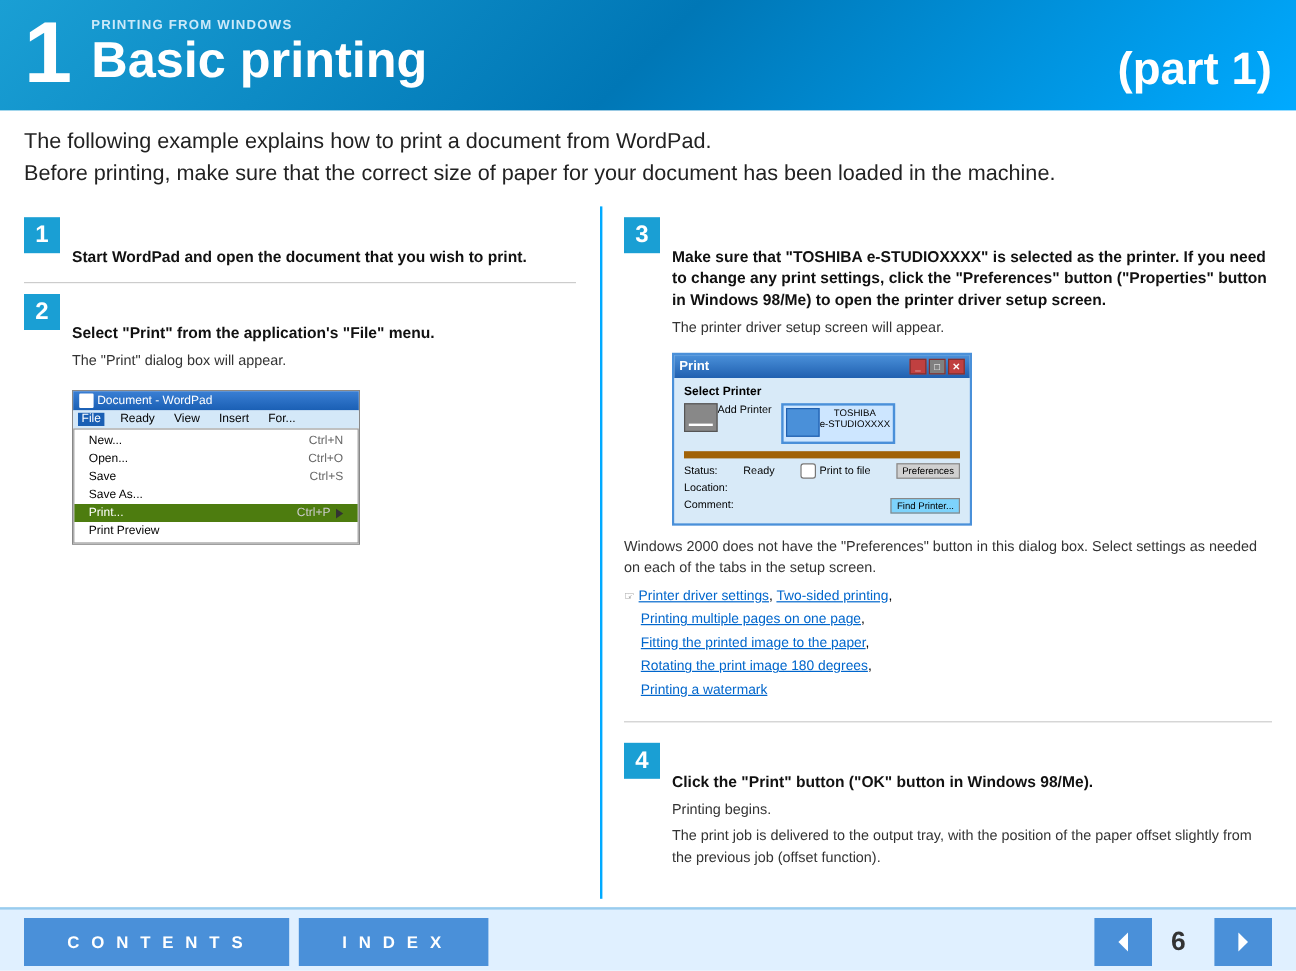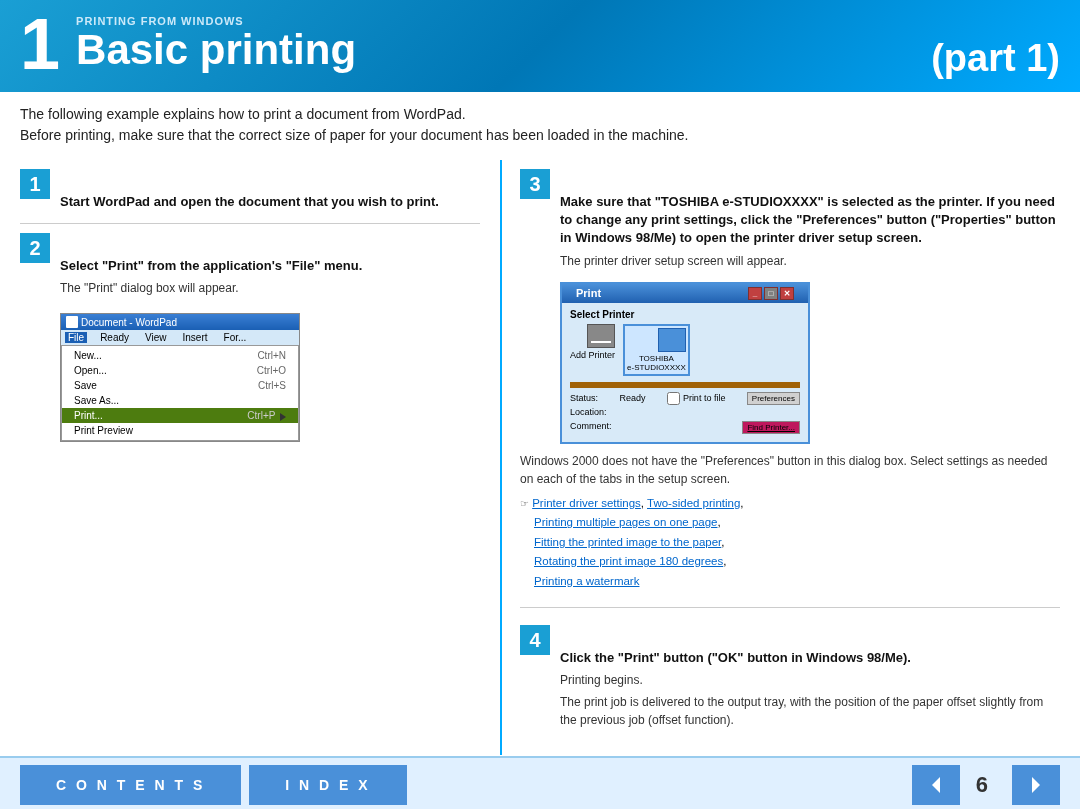--- a/index.html
+++ b/index.html
@@ -53,21 +53,21 @@
 
     
     .main {
       padding: 12px 20px;
       display: flex;
       flex-direction: column;
       height: calc(809px - 90px - 55px);
     }
 
     .intro-text {
-      font-size: 14px;
+      font-size: 18px;
       color: #222;
       margin-bottom: 14px;
       line-height: 1.5;
     }
 
     
     .columns {
       display: flex;
       gap: 20px;
       flex: 1;
@@ -211,21 +211,21 @@
     .print-dialog {
       margin: 8px 0 8px 40px;
       border: 2px solid #4a90d9;
       width: 250px;
       background: #d4e8f8;
       font-size: 10px;
     }
     .pd-titlebar {
       background: linear-gradient(to bottom, #4a90d9, #2060b0);
       color: #fff;
-      padding: 3px 14px;
+      padding: 3px 4px;
       font-size: 11px;
       font-weight: bold;
       display: flex;
       align-items: center;
       justify-content: space-between;
     }
     .pd-close-btns {
       display: flex;
       gap: 2px;
     }
@@ -251,22 +251,21 @@
       color: #000;
     }
     .pd-printers {
       display: flex;
       gap: 8px;
       align-items: flex-start;
       margin-bottom: 6px;
     }
     .pd-printer-icon {
       display: flex;
-      flex-direction: column;
-      align-items: flex-end;
+      align-items: flex-start;
       font-size: 9px;
     }
     .printer-img {
       width: 28px;
       height: 24px;
       background: #888;
       border: 1px solid #555;
       margin-bottom: 2px;
       position: relative;
     }
@@ -297,26 +296,25 @@
       color: #000;
     }
     .pd-pref-btn {
       background: #d0d0d0;
       border: 1px solid #888;
       font-size: 8px;
       padding: 1px 4px;
       cursor: pointer;
     }
     .pd-find-btn {
-      background: #be185d;
+      background: #7dd3fc;
       border: 1px solid #888;
       font-size: 8px;
       padding: 1px 4px;
       margin-top: 2px;
-      text-decoration: underline;
     }
     .pd-checkbox-row {
       display: flex;
       align-items: center;
       gap: 3px;
       font-size: 9px;
     }
 
     
     .links-area {

